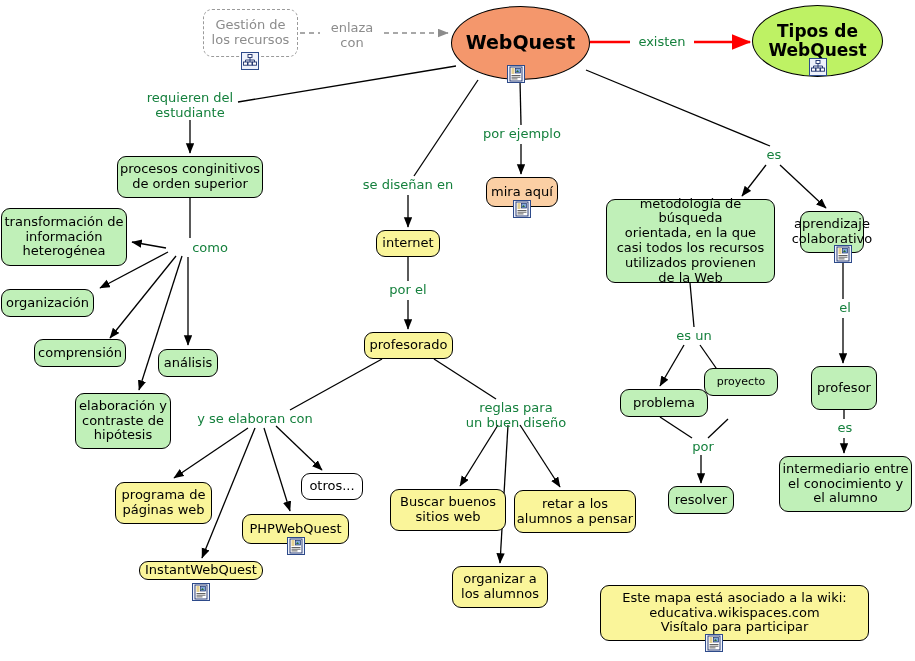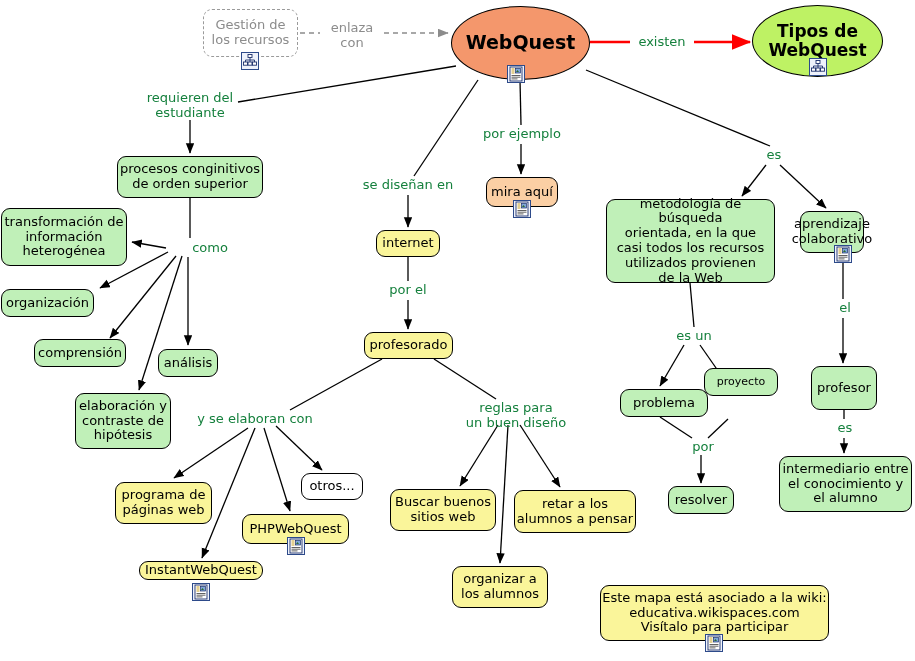--- a/index.html
+++ b/index.html
@@ -317,36 +317,36 @@
     <svg viewBox="0 0 18 18" width="18" height="18">
       <rect x="0.5" y="0.5" width="17" height="17" fill="#eef2fb" stroke="#2d4a8a" stroke-width="1"></rect>
       <rect x="3" y="2" width="12" height="14" fill="#ffffff" stroke="#1b2f6b" stroke-width="0.9"></rect>
       <rect x="8.5" y="3.5" width="5" height="4.5" fill="#7fa7d8" stroke="#1b2f6b" stroke-width="0.7"></rect>
       <path d="M9,7 L10.5,5 L12,7 z" fill="#2f6b2f"></path>
       <path d="M4.5,4 h3 M4.5,6 h3 M4.5,8 h3" stroke="#c8a020" stroke-width="1.1"></path>
       <path d="M4.5,10.5 h9 M4.5,12.2 h9 M4.5,13.9 h6" stroke="#3a3a3a" stroke-width="0.8"></path>
     </svg>
   </div>
 
-  <div class="node node-rect yellow" style="left:390px;top:489px;width:106px;height:42px;font-size:13px;">
+  <div class="node node-rect yellow" style="left:390px;top:489px;width:116px;height:42px;font-size:13px;">
     <span>Buscar buenos
 sitios web</span>
   </div>
 
   <div class="node node-rect yellow" style="left:514px;top:490px;width:122px;height:43px;font-size:13px;">
     <span>retar a los
 alumnos a pensar</span>
   </div>
 
   <div class="node node-rect yellow" style="left:452px;top:566px;width:96px;height:42px;font-size:13px;">
     <span>organizar a
 los alumnos</span>
   </div>
 
-  <div class="node node-rect yellow" style="left:600px;top:585px;width:229px;height:56px;font-size:13px;">
+  <div class="node node-rect yellow" style="left:600px;top:585px;width:269px;height:56px;font-size:13px;">
     <span>Este mapa está asociado a la wiki:
 educativa.wikispaces.com
 Visítalo para participar</span>
   </div>
   <div class="icon" style="left:705px;top:634px;">
     <svg viewBox="0 0 18 18" width="18" height="18">
       <rect x="0.5" y="0.5" width="17" height="17" fill="#eef2fb" stroke="#2d4a8a" stroke-width="1"></rect>
       <rect x="3" y="2" width="12" height="14" fill="#ffffff" stroke="#1b2f6b" stroke-width="0.9"></rect>
       <rect x="8.5" y="3.5" width="5" height="4.5" fill="#7fa7d8" stroke="#1b2f6b" stroke-width="0.7"></rect>
       <path d="M9,7 L10.5,5 L12,7 z" fill="#2f6b2f"></path>

